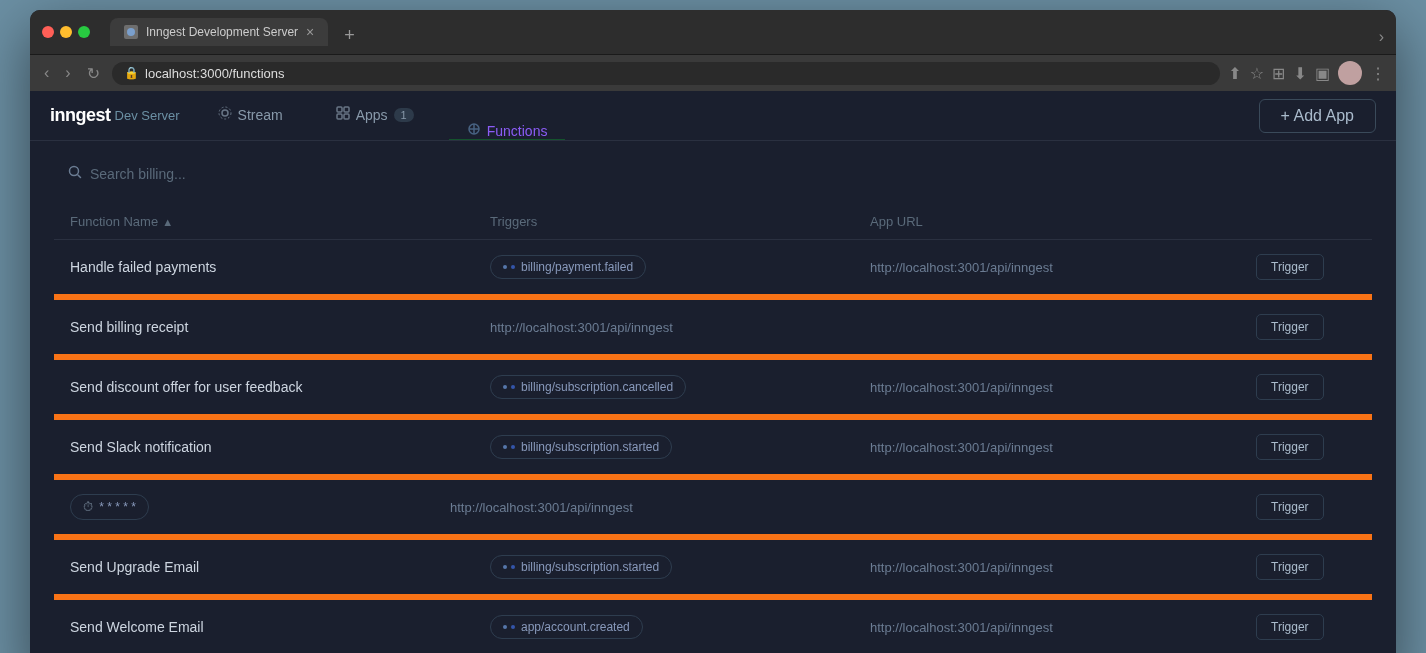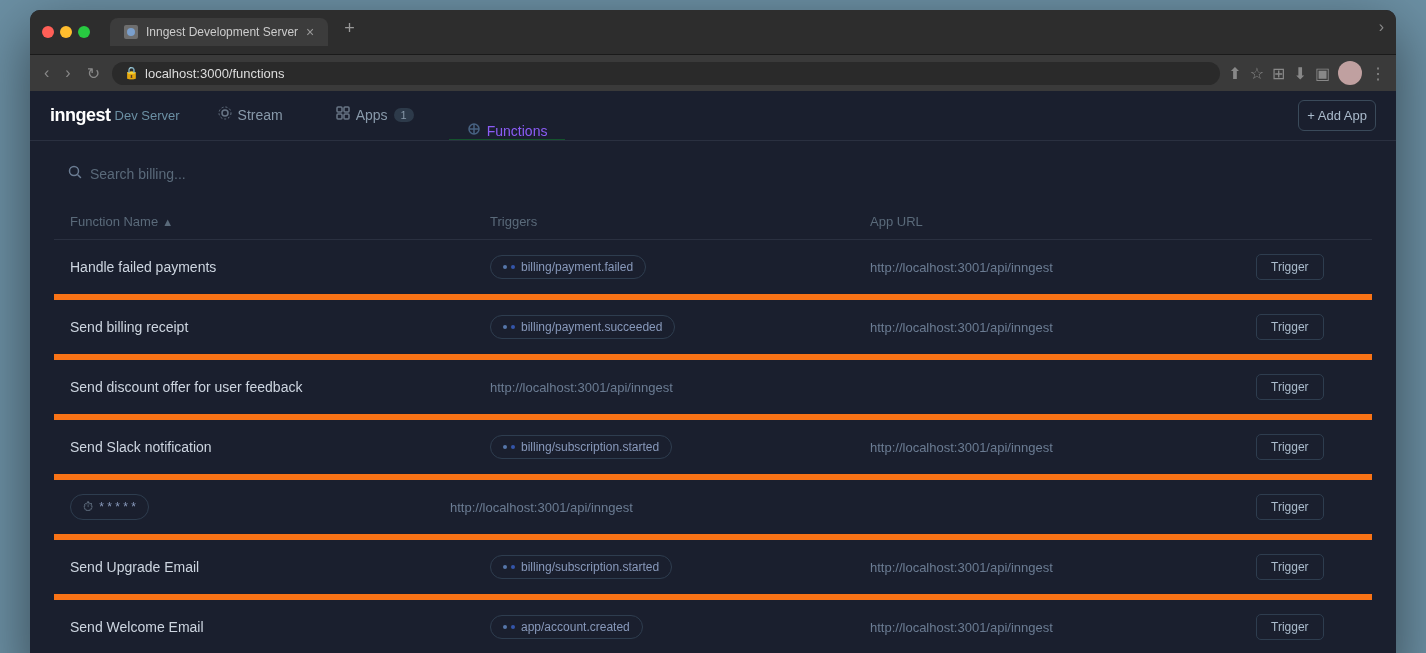--- a/index.html
+++ b/index.html
@@ -40,21 +40,21 @@
       width: 12px;
       height: 12px;
       border-radius: 50%;
     }
     .tl-red { background: #ff5f57; }
     .tl-yellow { background: #ffbd2e; }
     .tl-green { background: #28ca41; }
 
     .browser-tabs {
       display: flex;
-      align-items: flex-start;
+      align-items: flex-end;
       gap: 10px;
       flex: 1;
       margin-left: 8px;
     }
 
     .browser-tab {
       background: #3c3c3c;
       border-radius: 8px 8px 0 0;
       padding: 6px 14px;
       display: flex;
@@ -217,23 +217,23 @@
     }
 
     .header-right {
       margin-left: auto;
     }
 
     .add-app-btn {
       background: #1a1f2e;
       border: 1px solid #3a4a5a;
       color: #cdd;
-      padding: 7px 8px;
+      padding: 7px 21px;
       border-radius: 6px;
-      font-size: 13px;
+      font-size: 16px;
       cursor: pointer;
       color: #aabbcc;
     }
 
     
     .main-content {
       padding: 16px 24px;
     }
 
     .search-bar {
@@ -492,35 +492,35 @@
         </span>
         <span>billing/payment.failed</span>
       </div></div>
     <div class="app-url col-url">http://localhost:3001/api/inngest</div>
     <div class="col-action">
       <button class="trigger-btn">Trigger</button>
     </div>
   </div>
             <div class="table-row">
     <div class="fn-name col-name">Send billing receipt</div>
+    <div class="app-url col-url">http://localhost:3001/api/inngest</div>
+    <div class="col-action">
+      <button class="trigger-btn">Trigger</button>
+    </div>
+  </div>
+            <div class="table-row">
+    <div class="fn-name col-name">Send discount offer for user feedback</div>
     <div class="trigger-wrap col-triggers">
       <div class="trigger-badge">
         <span class="trigger-icon">
           <span class="trigger-dot"></span>
                     <span class="trigger-dot-2" style="margin-left:2px;"></span>
         </span>
-        <span>billing/payment.succeeded</span>
+        <span>billing/subscription.cancelled</span>
       </div></div>
-    <div class="app-url col-url">http://localhost:3001/api/inngest</div>
-    <div class="col-action">
-      <button class="trigger-btn">Trigger</button>
-    </div>
-  </div>
-            <div class="table-row">
-    <div class="fn-name col-name">Send discount offer for user feedback</div>
     <div class="app-url col-url">http://localhost:3001/api/inngest</div>
     <div class="col-action">
       <button class="trigger-btn">Trigger</button>
     </div>
   </div>
             <div class="table-row">
     <div class="fn-name col-name">Send Slack notification</div>
     <div class="trigger-wrap col-triggers">
       <div class="trigger-badge">
         <span class="trigger-icon">

